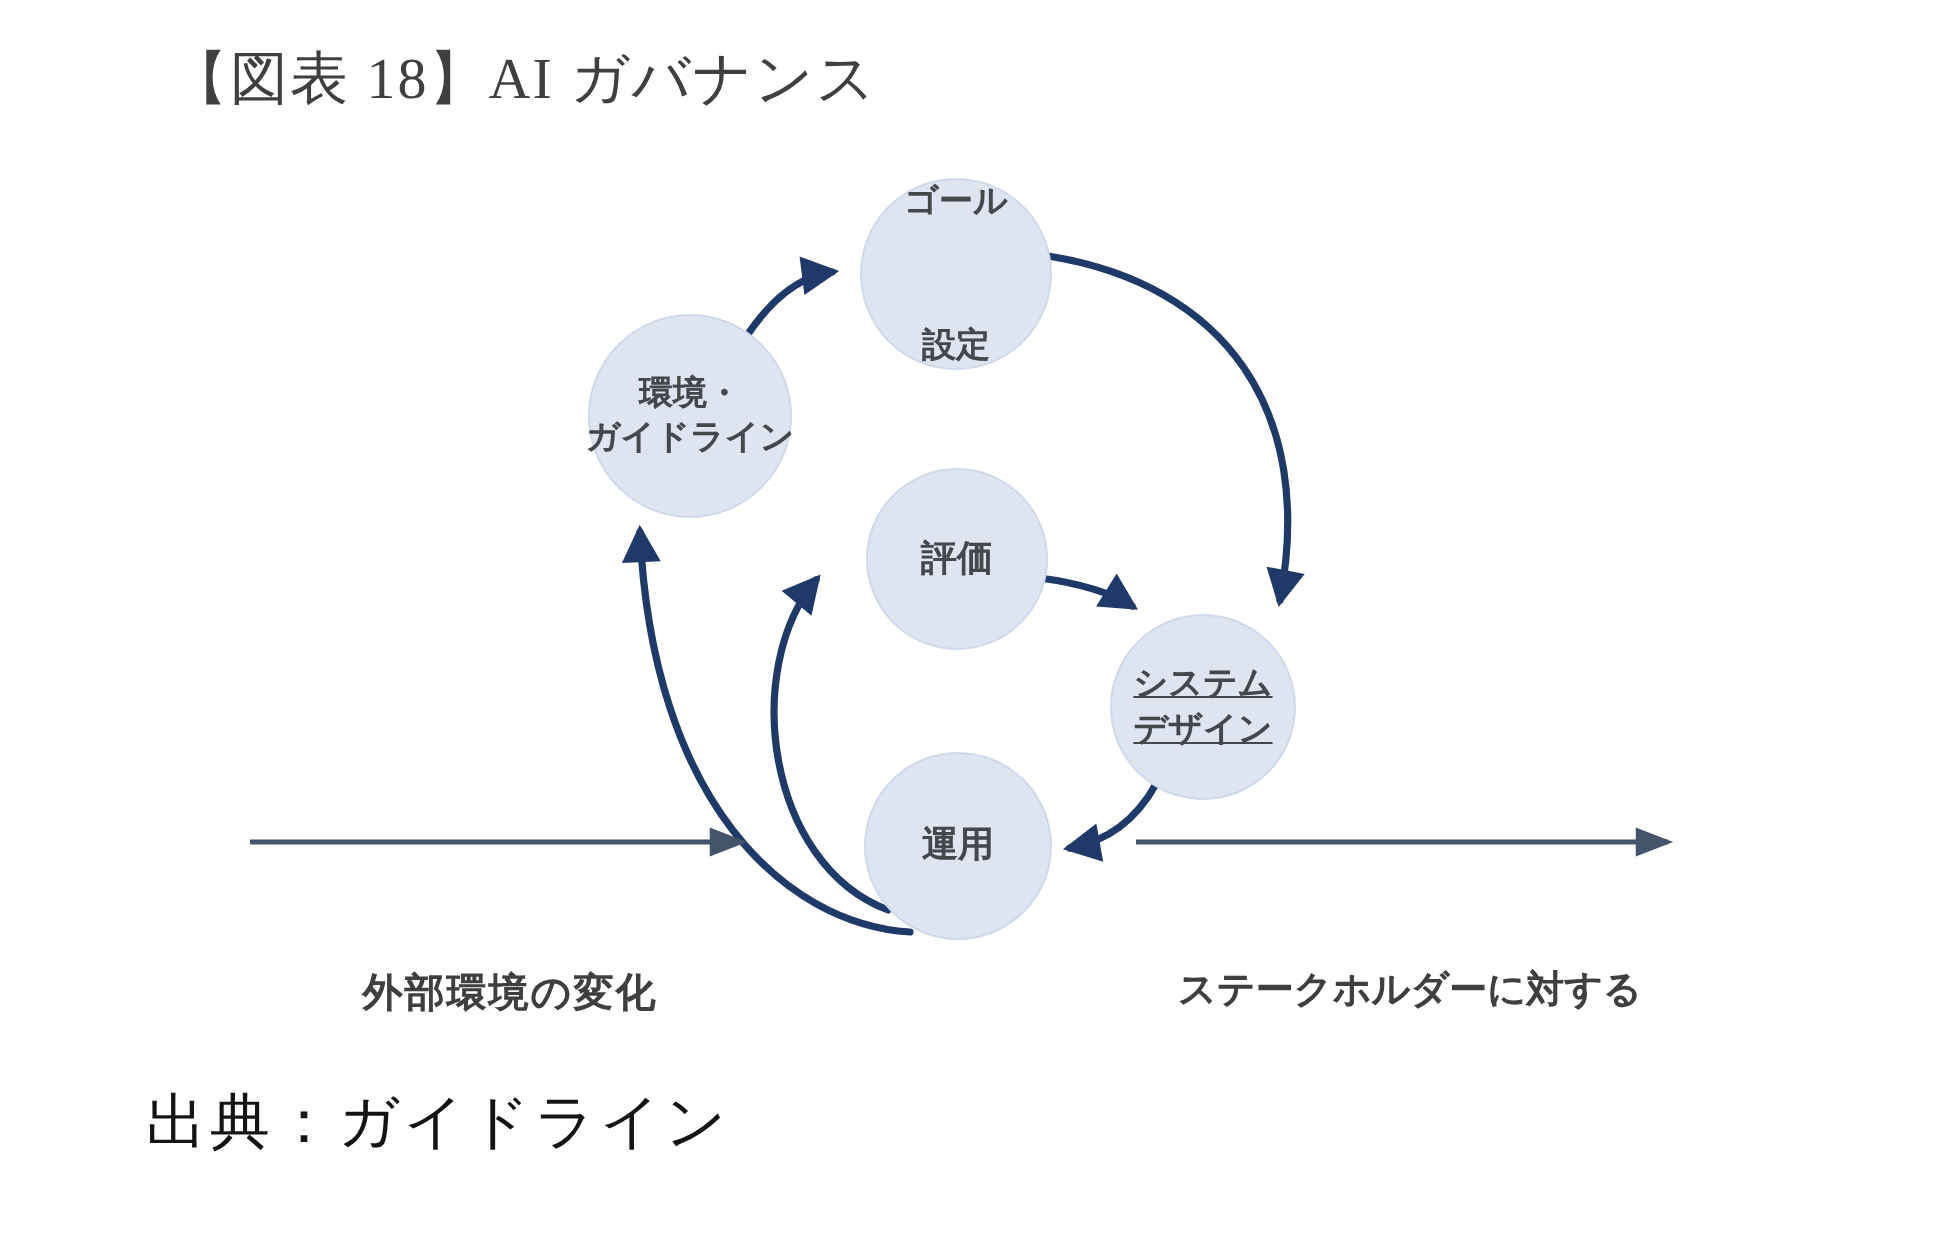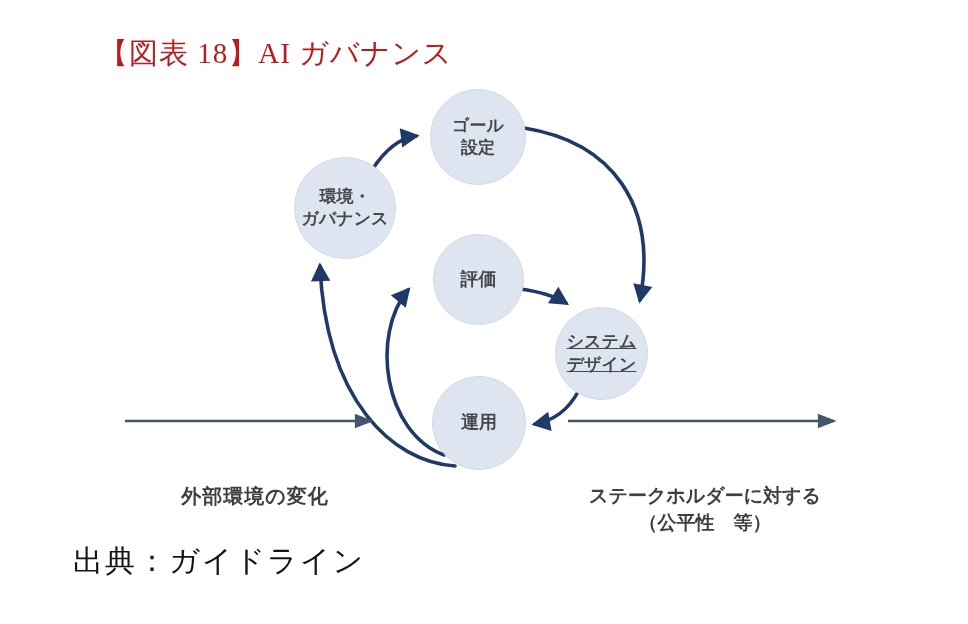--- a/index.html
+++ b/index.html
@@ -1,41 +1,41 @@
 <!DOCTYPE html>
 <html><head>
 <meta charset="utf-8">
 <style>
   html,body{margin:0;padding:0;background:#fff;}
   .page{
     position:relative;width:968px;height:624px;background:#ffffff;overflow:hidden;
     font-family:"Liberation Sans","DejaVu Sans",sans-serif;
   }
   .title{
-    position:absolute;left:85px;top:20px;margin:14px;
+    position:absolute;left:85px;top:20px;margin:0;
     font-family:"Liberation Serif","DejaVu Serif",serif;
-    font-size:29px;font-weight:400;color:#b91c1c;letter-spacing:1px;white-space:nowrap;
+    font-size:29px;font-weight:400;color:#404040;letter-spacing:1px;white-space:nowrap;
   }
   .caption{
     position:absolute;left:73px;top:541px;margin:0;
     font-family:Liberation Sans, sans-serif;
     font-size:30px;font-weight:400;color:#141414;letter-spacing:2px;white-space:nowrap;
   }
   .diagram{position:absolute;left:0;top:0;width:968px;height:624px;}
   svg.arrows{position:absolute;left:0;top:0;pointer-events:none;}
   .node{
     position:absolute;border-radius:50%;
     background:#dee5f1;border:1px solid #cfd9ea;
     display:flex;flex-direction:column;align-items:center;justify-content:center;
     text-align:center;color:#44474c;font-weight:bold;line-height:1.32;
     box-sizing:border-box;
   }
   .node span{display:block;white-space:nowrap;}
   .node span:empty{display:none;}
-  .node-goal  {left:430px;top:89px; width:96px; height:96px; font-size:17px;}
+  .node-goal  {left:430px;top:89px; width:96px; height:96px; font-size:17px;justify-content:space-between;}
   .node-env   {left:294px;top:157px;width:102px;height:102px;font-size:17px;}
   .node-eval  {left:433px;top:234px;width:91px; height:91px; font-size:18px;}
   .node-system{left:555px;top:307px;width:93px; height:93px; font-size:17px;text-decoration:underline;}
   .node-ops   {left:432px;top:376px;width:94px; height:94px; font-size:18px;text-align:right;}
   .axis-label{
     position:absolute;color:#3f3f3f;font-weight:bold;text-align:center;margin-top:46px;
   }
   .label-left {left:120px;top:437px;width:270px;font-size:20px;letter-spacing:1px;}
   .label-right{left:560px;top:436px;width:290px;font-size:19px;line-height:27px;}
 </style>
@@ -68,38 +68,37 @@
       <path d="M 125 421 L 371 421" fill="none" stroke-width="2.6" marker-end="url(#mSlate)" stroke="#44546a"></path>
       <path d="M 568 421 L 834 421" fill="none" stroke-width="2.6" marker-end="url(#mSlate)" stroke="#44546a"></path>
     </svg>
 
     <div class="node node-goal">
       <span>ゴール</span>
       <span>設定</span>
     </div>
     <div class="node node-env">
       <span>環境・</span>
-      <span>ガバナンス</span>
+      <span>ガイドライン</span>
     </div>
     <div class="node node-eval">
       <span>評価</span>
 
     </div>
     <div class="node node-system">
       <span>システム</span>
       <span>デザイン</span>
     </div>
     <div class="node node-ops">
       <span>運用</span>
 
     </div>
 
     <div class="axis-label label-left">外部環境の変化</div>
     <div class="axis-label label-right">
       <div>ステークホルダーに対する</div>
-      <div>（公平性　等）</div>
     </div>
 
   </div>
 
   <p class="caption">出典：ガイドライン</p>
 
 </div>
 
 </body></html>

